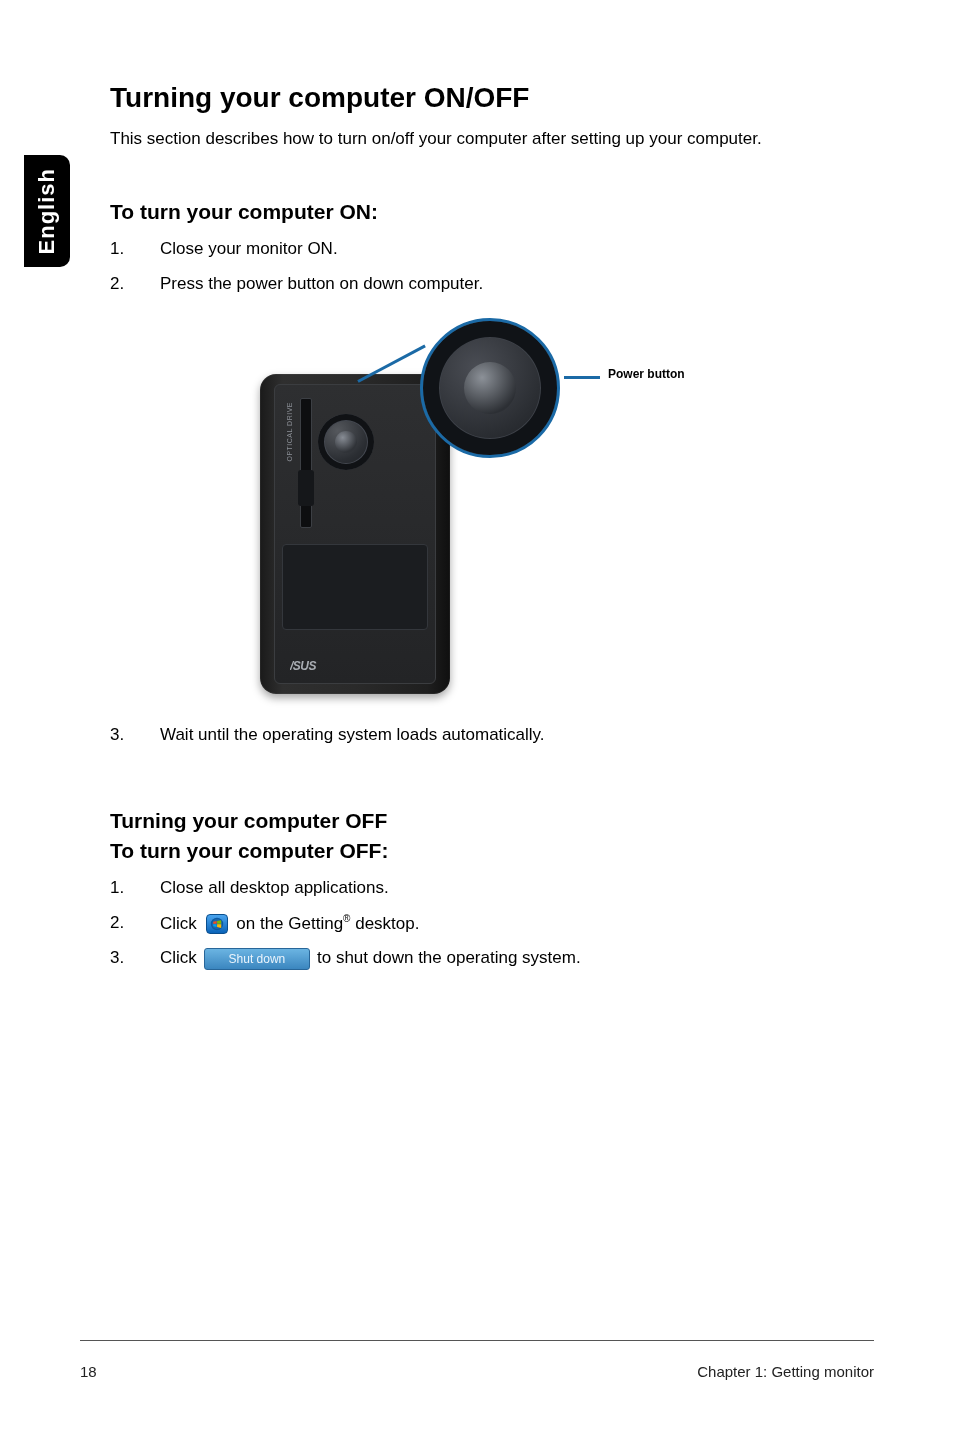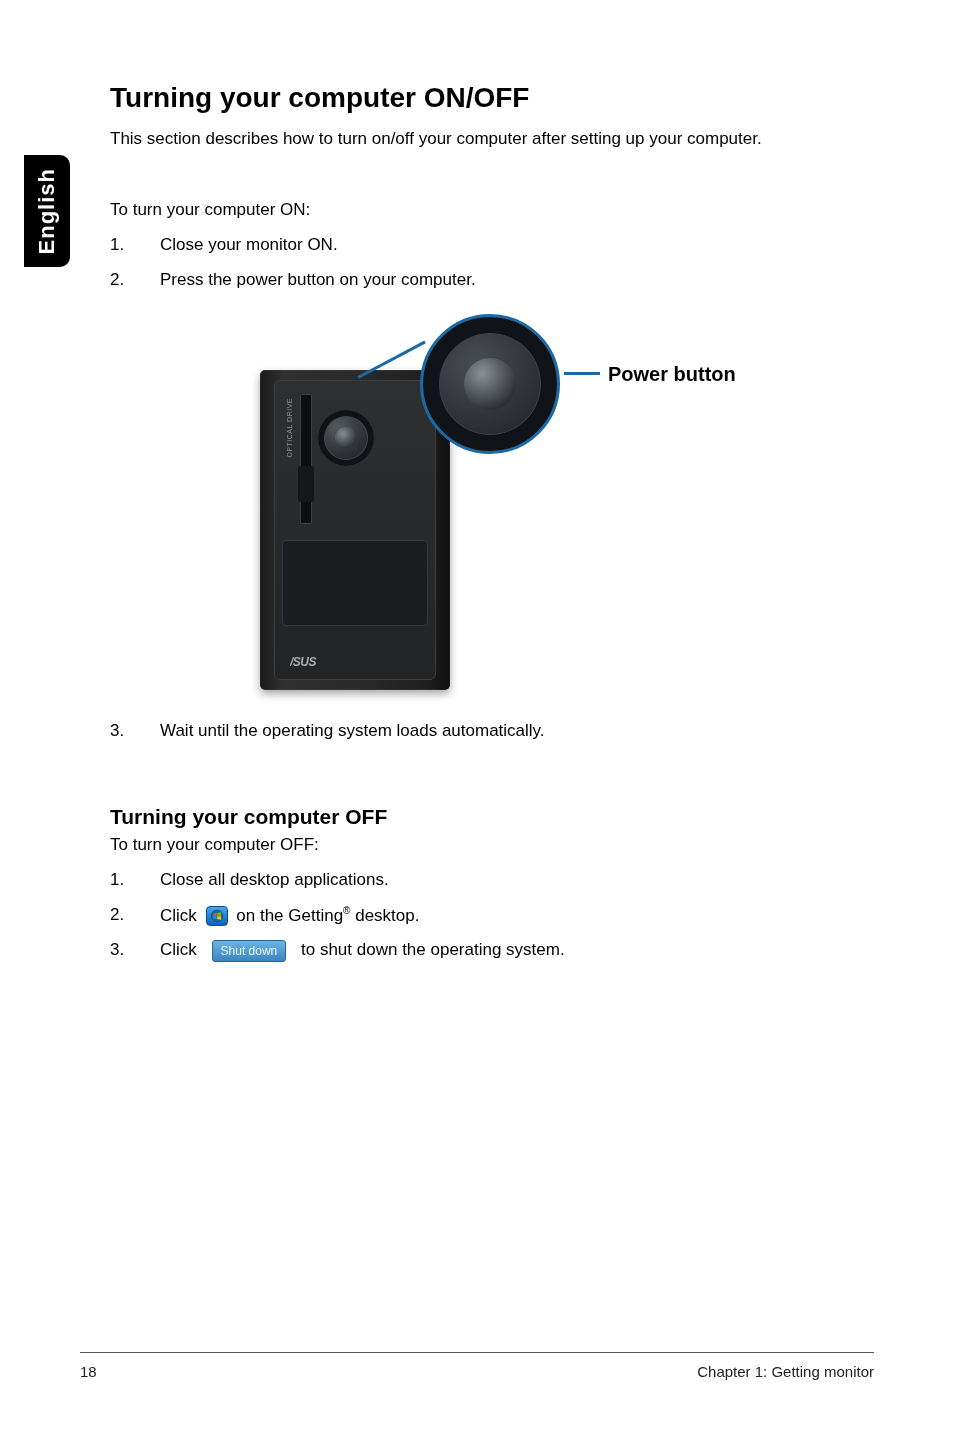--- a/index.html
+++ b/index.html
@@ -28,34 +28,34 @@
   }
   .content {
     position: absolute;
     left: 110px;
     top: 82px;
     width: 770px;
   }
   .h1 { font-size: 28px; font-weight: bold; font-family: Arial, Helvetica, sans-serif; margin-bottom: 14px; }
   .intro { font-size: 17px; margin-bottom: 50px; line-height: 1.3; }
   .h2 { font-size: 21px; font-weight: bold; margin-bottom: 6px; }
-  .h3 { font-size: 17px; font-weight: normal; margin-bottom: 14px; }
+  .h3 { font-size: 21px; font-weight: bold; margin-bottom: 14px; }
   .step-list { list-style: none; margin-bottom: 18px; }
   .step-list li { display: flex; font-size: 17px; margin-bottom: 12px; line-height: 1.35; align-items: center; }
   .step-num { width: 50px; flex-shrink: 0; }
   .step-text { flex: 1; }
   .figure-wrap { position: relative; width: 770px; height: 390px; margin-bottom: 20px; }
   .tower {
     position: absolute;
     left: 150px;
     top: 60px;
     width: 190px;
     height: 320px;
     background: linear-gradient(90deg, #1a1a1a 0%, #2f2f2f 12%, #2a2a2a 50%, #1f1f1f 88%, #0f0f0f 100%);
-    border-radius: 5px;
+    border-radius: 16px;
     box-shadow: 0 4px 8px rgba(0,0,0,.35), inset 0 0 0 1px rgba(255,255,255,.05);
   }
   .tower-face {
     position: absolute;
     left: 14px; right: 14px; top: 10px; bottom: 10px;
     background: linear-gradient(180deg, #2e2f31 0%, #232426 100%);
     border-radius: 6px;
     border: 1px solid #3b3d40;
   }
   .optical-label {
@@ -138,51 +138,51 @@
     top: 62px;
     left: 454px;
     width: 36px;
     height: 3px;
     background: #1b6aa6;
   }
   .callout-label {
     position: absolute;
     top: 53px;
     left: 498px;
-    font-size: 20px;
+    font-size: 12px;
     font-weight: bold;
   }
   .section-gap { height: 44px; }
   .inline-icon {
     display: inline-flex; align-items: center; justify-content: center;
     width: 22px; height: 20px; vertical-align: middle;
     background: linear-gradient(180deg, #4aa4ee 0%, #0a63b8 100%);
     border: 1px solid #0a4e8d;
     border-radius: 4px;
     margin: 0 4px;
   }
   .inline-icon svg { display: block; }
   .shutdown-btn {
     display: inline-flex; align-items: center; justify-content: center;
-    height: 22px; padding: 0 8px;
+    height: 22px; padding: 0 24px;
     background: linear-gradient(180deg, #6bb4e2 0%, #3b86bf 100%);
     border: 1px solid #286699;
     border-radius: 3px;
     color: #eaf4fc;
     font-size: 12px;
-    margin: 0 10px;
+    margin: 0 2px;
     vertical-align: middle;
   }
   .sup { font-size: 10px; vertical-align: super; }
   .footer {
     position: absolute;
     left: 80px; right: 80px;
     bottom: 58px;
     border-top: 1px solid #555;
-    padding-top: 10px;
+    padding-top: 22px;
     display: flex; justify-content: space-between;
     font-size: 15px;
     color: #222;
   }
 </style>
 </head>
 <body>
 
 <div class="page">
   <div class="side-tab">
@@ -195,21 +195,21 @@
 
     <div class="h3">To turn your computer ON:</div>
 
     <ul class="step-list">
       <li>
         <span class="step-num">1.</span>
         <span class="step-text">Close your monitor ON.</span>
       </li>
       <li>
         <span class="step-num">2.</span>
-        <span class="step-text">Press the power button on your computer.</span>
+        <span class="step-text">Press the power button on down computer.</span>
       </li>
     </ul>
 
     <div class="figure-wrap">
       <div class="tower">
         <div class="tower-face"></div>
         <div class="optical-label">OPTICAL DRIVE</div>
         <div class="optical-slot"></div>
         <div class="small-indent"></div>
         <div class="power-ring"></div>

